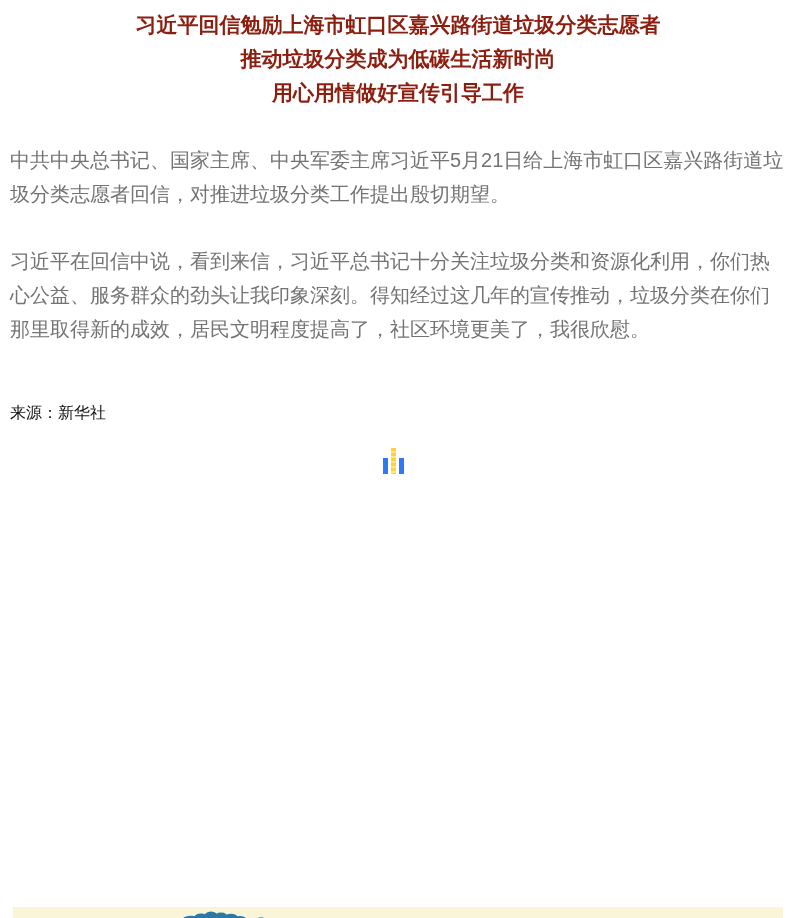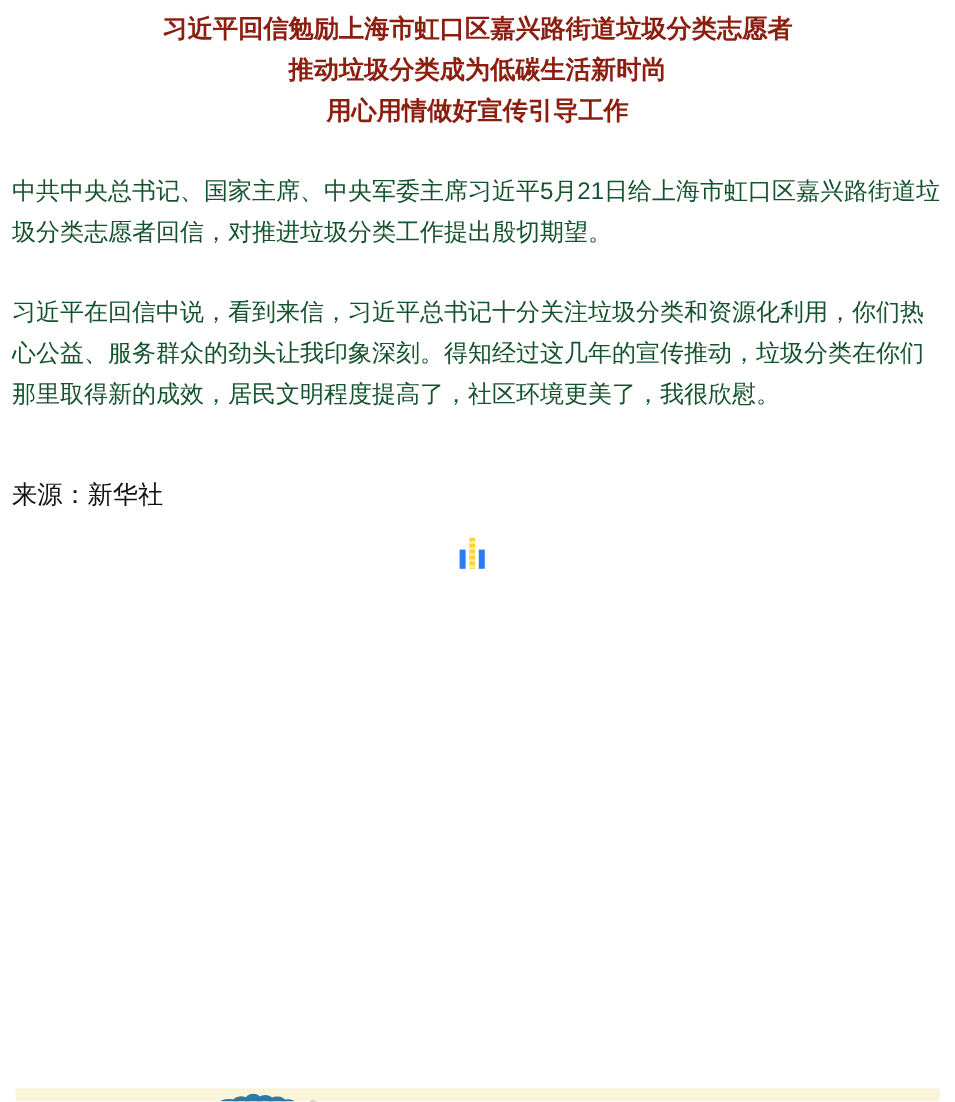--- a/index.html
+++ b/index.html
@@ -17,34 +17,35 @@
   }
   .article {
     padding: 8px 10px 0 10px;
   }
   .title-block {
     text-align: center;
     font-weight: bold;
     font-size: 21px;
     line-height: 34px;
     color: #8C1E10;
+    font-family: Liberation Serif, serif;
   }
   .title-line {
     display: block;
   }
   .para {
     font-size: 20px;
     line-height: 34px;
     margin: 33px 0 0 0;
     text-align: left;
     word-break: break-all;
-    color: #14532d;
+    color: #737373;
   }
   .source-line {
-    font-size: 21px;
+    font-size: 16px;
     line-height: 34px;
     margin-top: 50px;
     color: #111111;
   }
   .loader-wrap {
     margin-top: 18px;
     display: flex;
     justify-content: center;
   }
   .loader {

